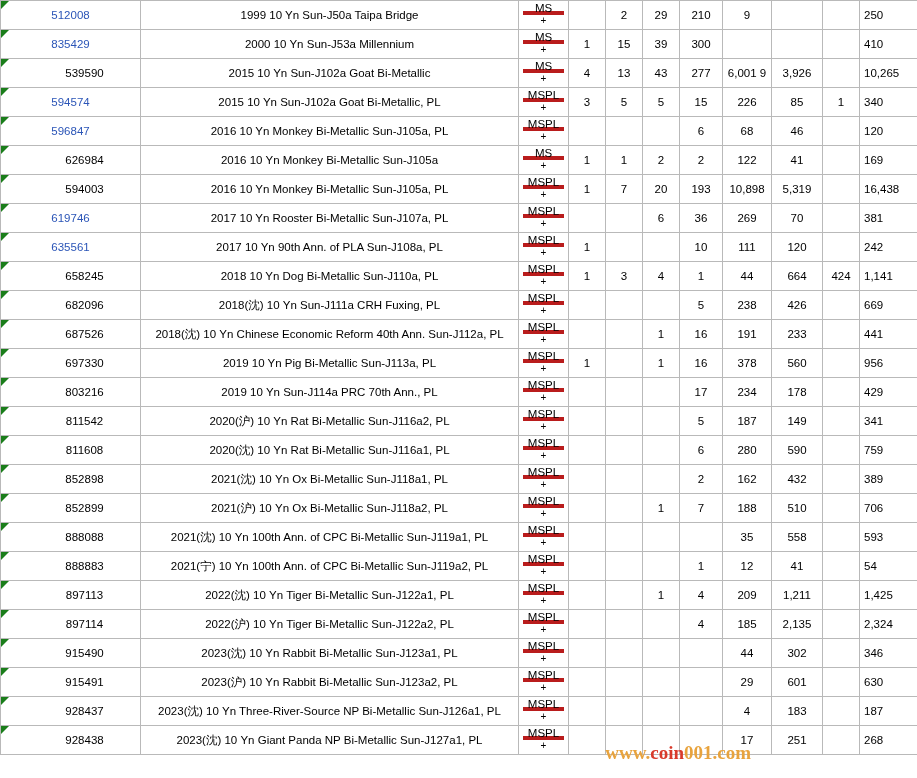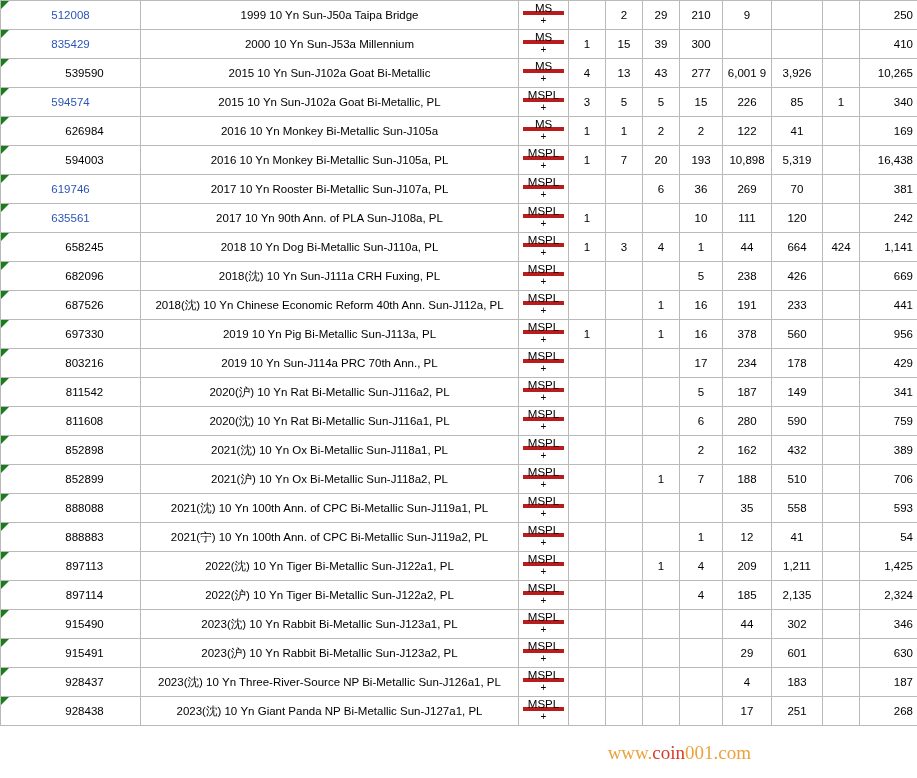--- a/index.html
+++ b/index.html
@@ -81,30 +81,29 @@
     padding: 0;
     height: 14px;
     box-sizing: border-box;
     font-size: 10px;
   }
   td.num-cell {
     text-align: center;
     font-size: 11.5px;
   }
   td.total-cell {
-    text-align: right;
     padding-right: 6px;
     font-size: 11.5px;
   }
   .watermark {
     position: absolute;
     right: 6px;
     top: 742px;
     font-family: "Liberation Serif", serif;
-    font-weight: normal;
+    font-weight: bold;
     font-size: 19px;
     color: #e8a33d;
     letter-spacing: 0px;
     pointer-events: none;
   }
   .watermark .w-red { color: #d93a2b; }
   .wrap { position: relative; width: 757px; height: 778px; }
 </style>
 </head>
 <body>
@@ -183,20 +182,36 @@
           <td class="num-cell">3</td>
           <td class="num-cell">5</td>
           <td class="num-cell">5</td>
           <td class="num-cell">15</td>
           <td class="num-cell">226</td>
           <td class="num-cell">85</td>
           <td class="num-cell">1</td>
           <td class="total-cell">340</td>
         </tr>
         <tr>
+          <td class="id-cell link"><span class="corner"></span><span>596847</span></td>
+          <td class="desc-cell">2016 10 Yn Monkey Bi-Metallic Sun-J105a, PL</td>
+          <td class="grade-cell">
+            <span class="g1">MSPL</span>
+            <span class="g2">+</span>
+          </td>
+          <td class="num-cell"></td>
+          <td class="num-cell"></td>
+          <td class="num-cell"></td>
+          <td class="num-cell">6</td>
+          <td class="num-cell">68</td>
+          <td class="num-cell">46</td>
+          <td class="num-cell"></td>
+          <td class="total-cell">120</td>
+        </tr>
+        <tr>
           <td class="id-cell plain"><span class="corner"></span><span>626984</span></td>
           <td class="desc-cell">2016 10 Yn Monkey Bi-Metallic Sun-J105a</td>
           <td class="grade-cell">
             <span class="g1">MS</span>
             <span class="g2">+</span>
           </td>
           <td class="num-cell">1</td>
           <td class="num-cell">1</td>
           <td class="num-cell">2</td>
           <td class="num-cell">2</td>

